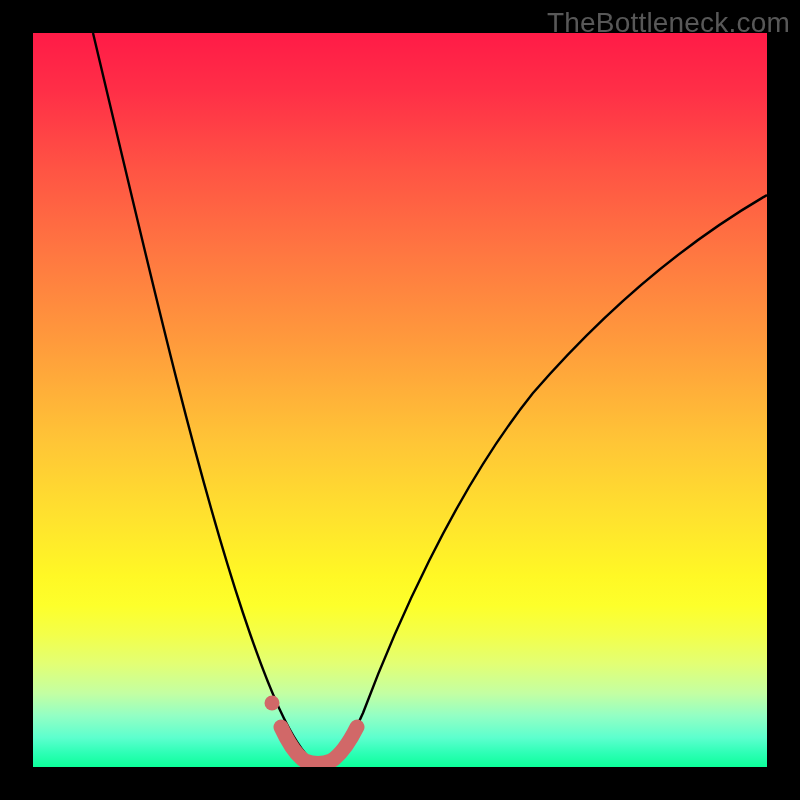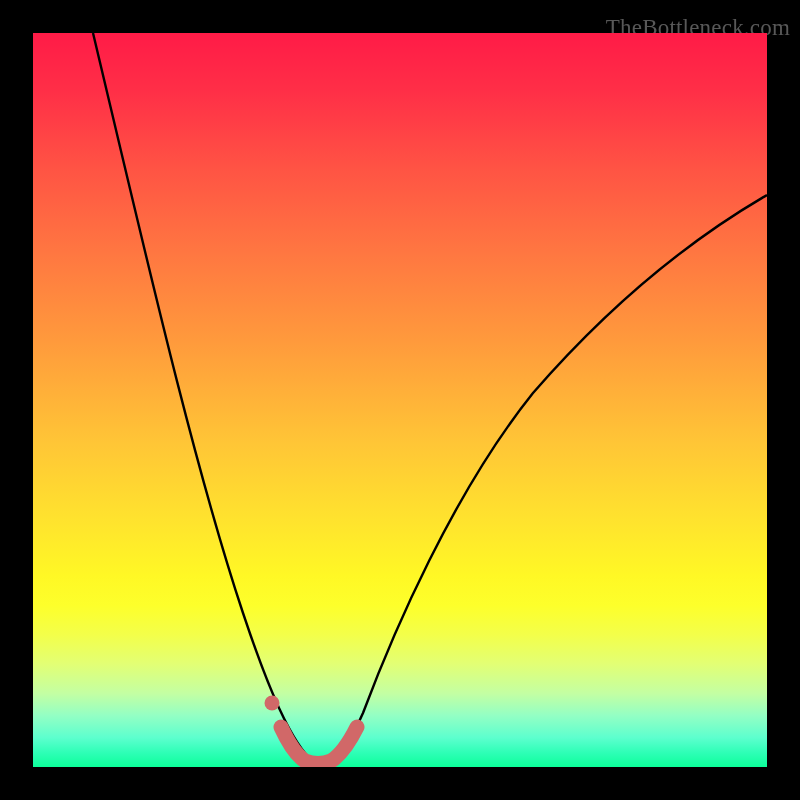--- a/index.html
+++ b/index.html
@@ -5,24 +5,24 @@
   * { margin: 0; padding: 0; box-sizing: border-box; }
   html, body { width: 800px; height: 800px; overflow: hidden; background: #000; }
   .frame {
     position: relative;
     width: 800px;
     height: 800px;
     background: #000;
   }
   .attribution {
     position: absolute;
-    top: 15px;
+    top: 7px;
     right: 10px;
-    font-family: Liberation Serif, serif;
-    font-size: 23px;
+    font-family: Liberation Sans, sans-serif;
+    font-size: 28px;
     color: #585858;
     letter-spacing: 0.2px;
   }
   .plot-area {
     position: absolute;
     left: 33px;
     top: 33px;
     width: 734px;
     height: 734px;
     background: linear-gradient(to bottom,

